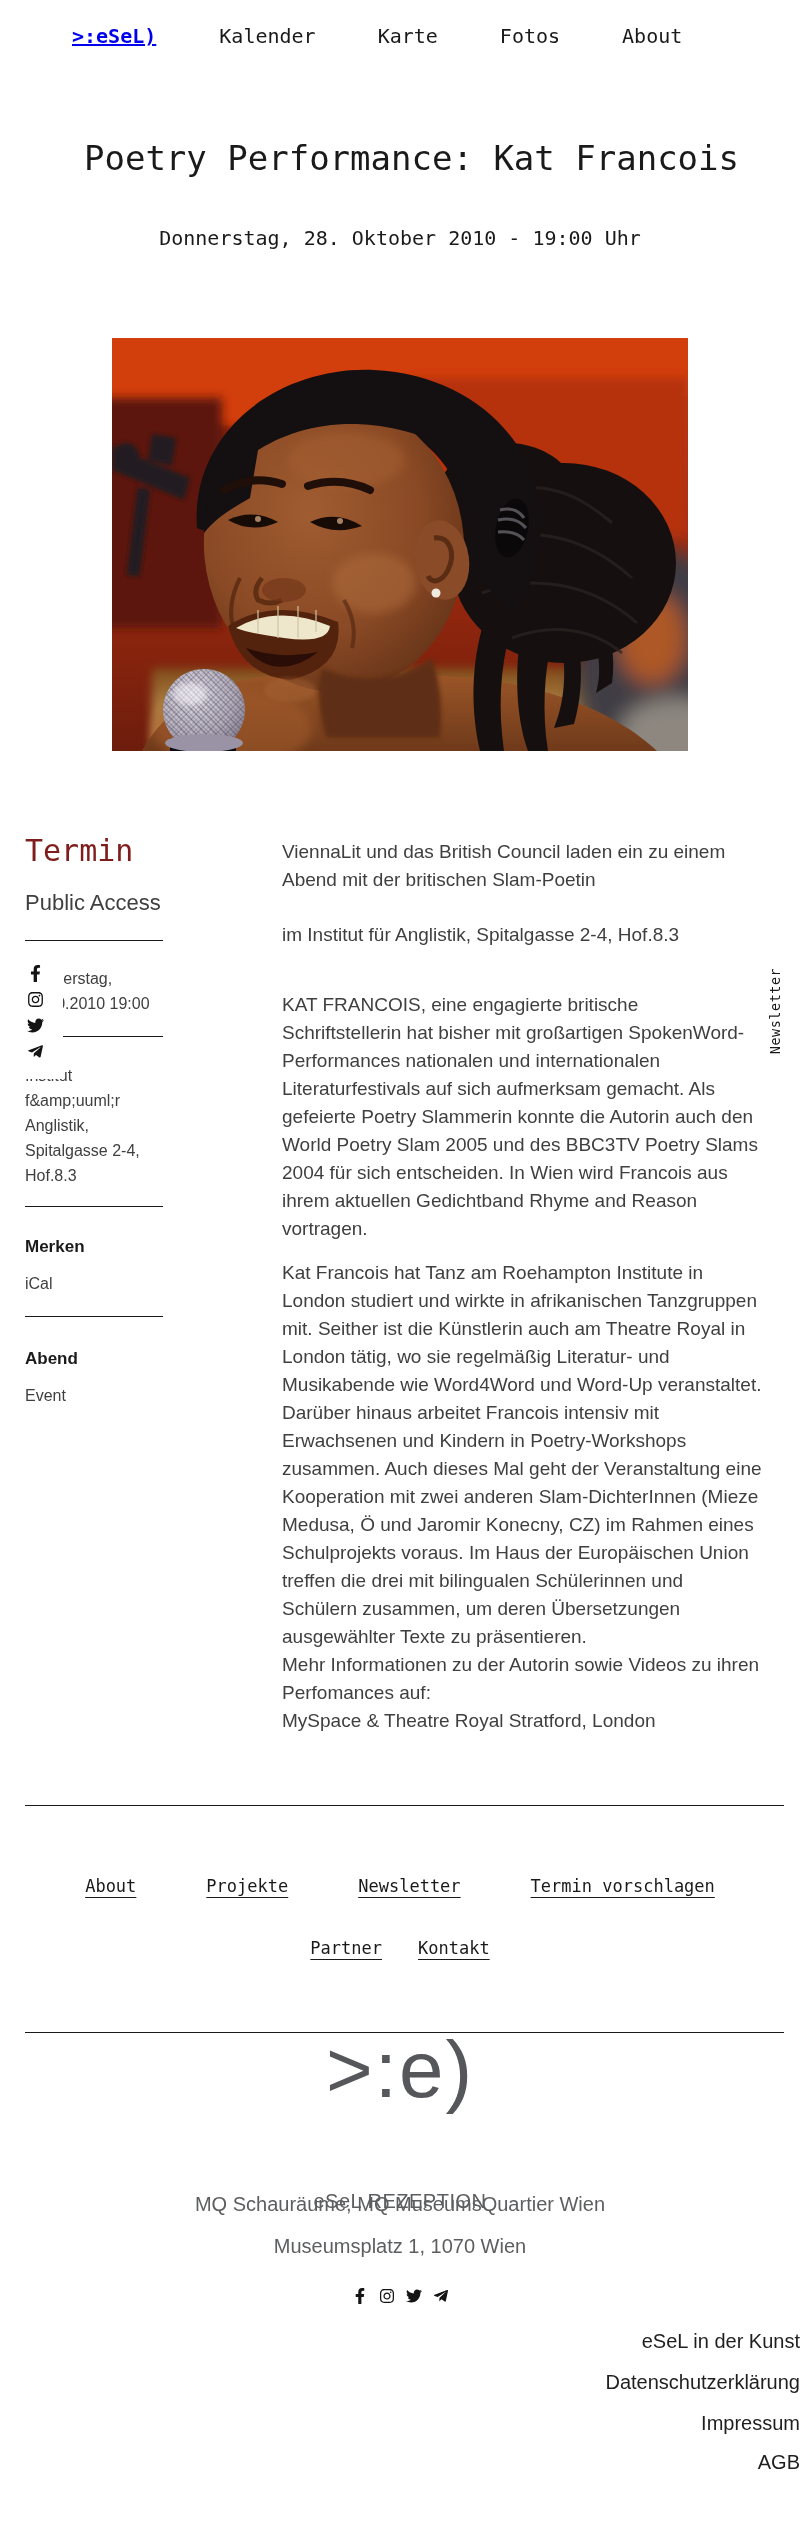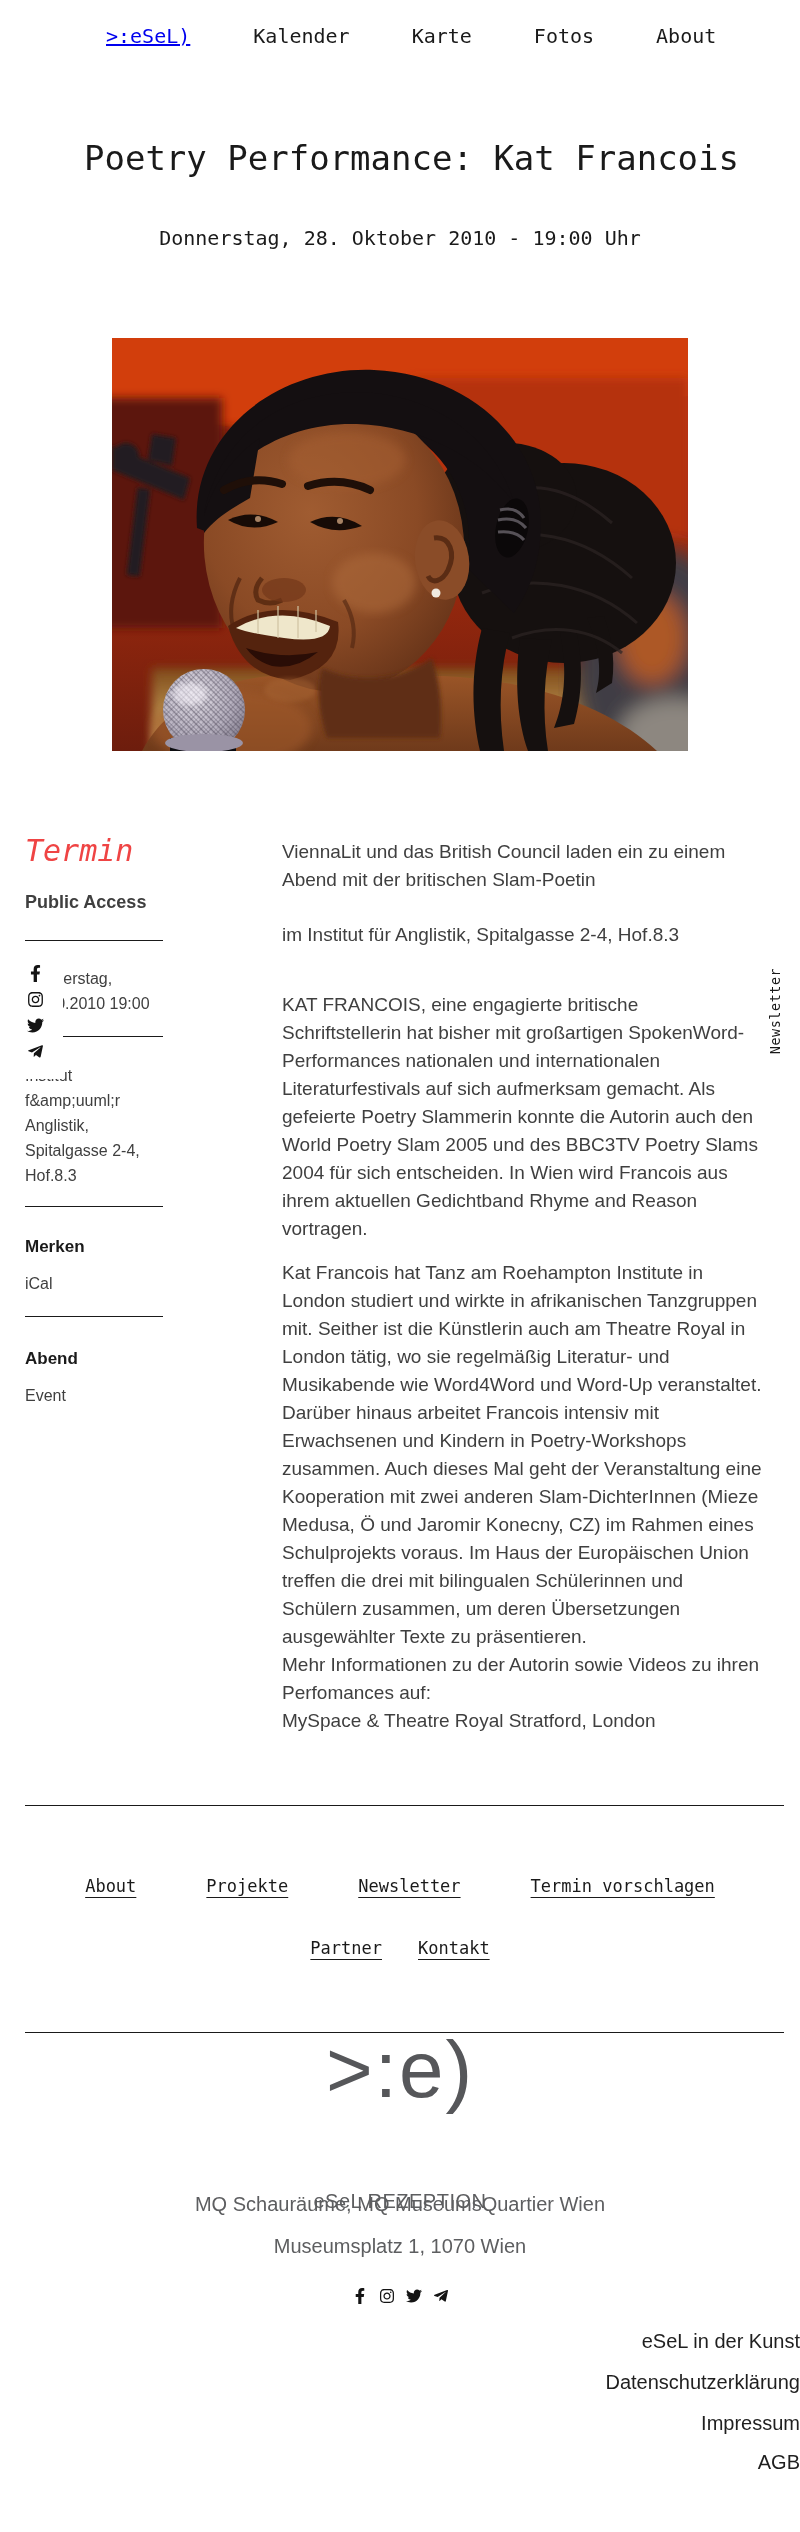--- a/index.html
+++ b/index.html
@@ -3,36 +3,36 @@
 <meta charset="utf-8">
 <title>Poetry Performance: Kat Francois</title>
 <style>
   * { margin:0; padding:0; box-sizing:border-box; }
   html,body { background:#fff; }
   body { font-family:"Liberation Sans", sans-serif; color:#3f3f3f; }
   #page { position:relative; width:800px; height:2532px; margin:0 auto; background:#fff; overflow:hidden; }
 
   
   .nav { position:absolute; top:24px; left:72px; display:flex; align-items:baseline; font-family:"DejaVu Sans Mono", monospace; font-size:20px; color:#1a1a1a; }
-  .nav .logo { font-weight:400; margin-right:63px;margin-left:34px; }
+  .nav .logo { font-weight:700; margin-right:63px; }
   .nav .nav-item { margin-right:62px; text-decoration:none; color:#1a1a1a; }
 
   
   .title { position:absolute; top:138px; left:0; width:800px; text-align:center; font-family:"DejaVu Sans Mono", monospace; font-size:34px; font-weight:400; color:#1a1a1a;padding-left:23px; }
   .date-line { position:absolute; top:226px; left:0; width:800px; text-align:center; font-family:"DejaVu Sans Mono", monospace; font-size:20px; color:#1a1a1a; }
 
   
   .photo { position:absolute; top:338px; left:112px; width:576px; height:413px; }
   .photo svg { display:block; width:576px; height:413px; }
 
   
   .sidebar { position:absolute; top:838px; left:25px; width:150px; font-size:16px; line-height:25px; color:#3f3f3f; }
   .sidebar .sb { position:absolute; left:0; }
-  .sb-heading { font-family:"DejaVu Sans Mono", monospace; font-size:30px; color:#ef4444; top:0;font-style:italic; }
-  .sb-access { top:52px; font-size:18px;font-weight:bold; }
+  .sb-heading { font-family:"DejaVu Sans Mono", monospace; font-size:30px; color:#7f1d1d; top:0; }
+  .sb-access { top:52px; font-size:22px; }
   .sb-hr { width:138px; border-top:1px solid #1a1a1a; height:0; }
   .hr1 { top:102px; } .hr2 { top:198px; } .hr3 { top:368px; } .hr4 { top:478px; }
   .sb-date { top:128px; width:140px; }
   .sb-address { top:225px; width:140px; }
   .sb-bold { font-weight:700; color:#1a1a1a; font-size:17px; }
   .sb-merken { top:396px; } .sb-ical { top:433px; } .sb-links { top:508px; } .sb-event { top:545px; }
   .sb-link { color:#3f3f3f; text-decoration:none; }
 
   
   .icon-box { position:absolute; top:955px; left:16px; width:47px; height:124px; background:#fff; z-index:3; display:flex; flex-direction:column; align-items:flex-start; padding:10px 0 0 11px; gap:9px; }

